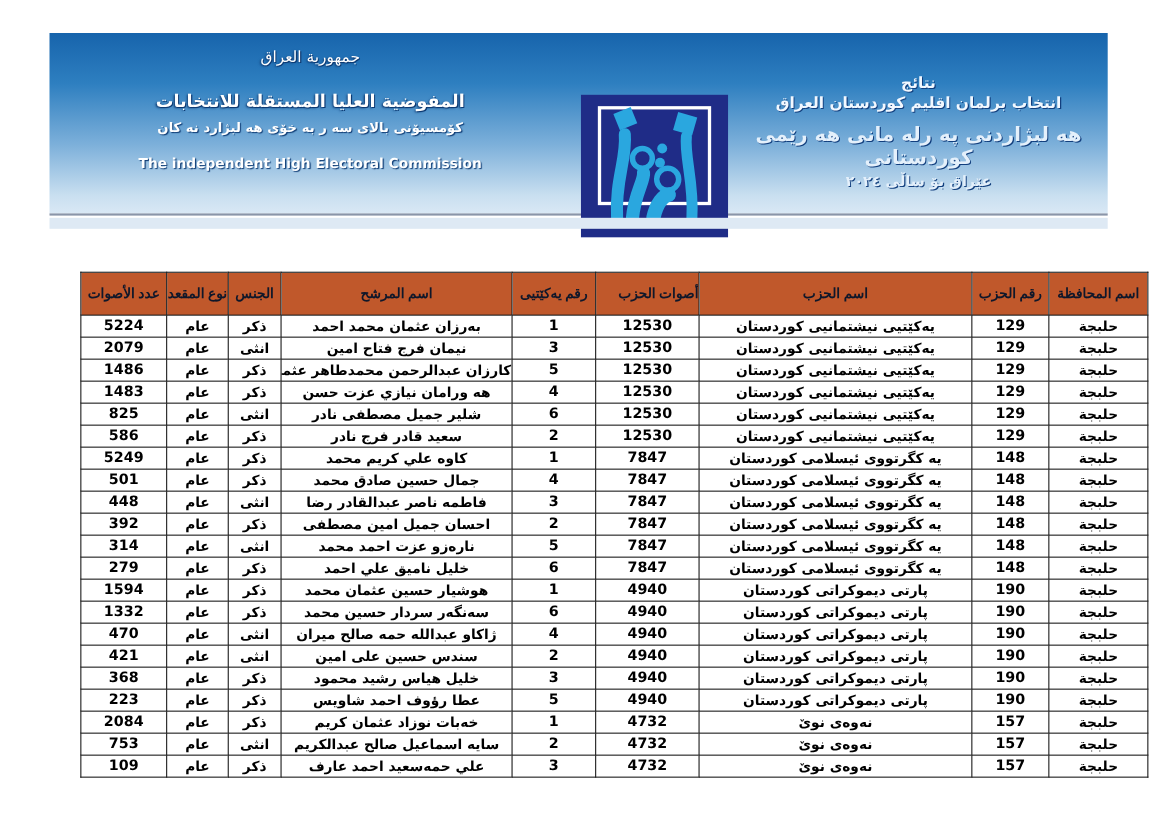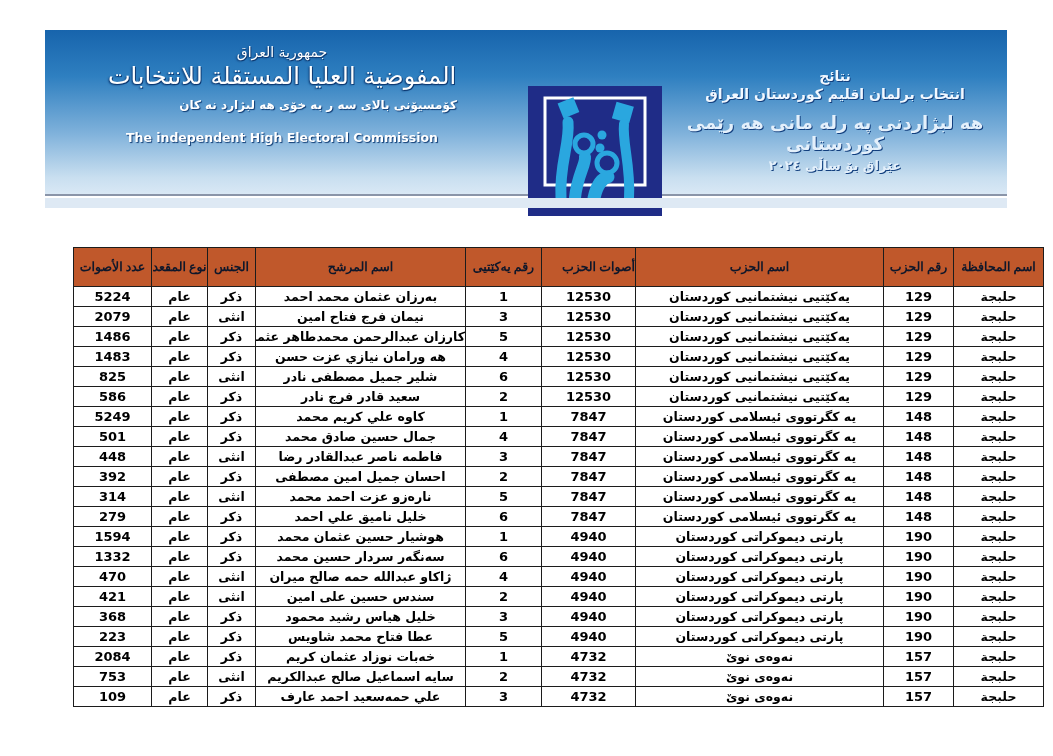--- a/index.html
+++ b/index.html
@@ -26,27 +26,26 @@
   .org-block {
     position:absolute; left:62px; top:14px; width:350px;
     text-align:center; color:#ffffff;
   }
   .org-callig-1 {
     font-size:14px; font-weight:normal;
     text-shadow:1px 1px 0 #0d3a73, -1px 1px 2px #0d3a73;
     letter-spacing:1px;
   }
   .org-callig-2 {
-    font-size:24px; font-weight:normal; margin-top:2px;
+    font-size:16px; font-weight:bold; margin-top:22px;
     text-shadow:1px 1px 0 #0d3a73, -1px 1px 2px #0d3a73;
   }
   .org-kurdish {
     font-size:12px; font-weight:bold; margin-top:8px;
     text-shadow:1px 1px 1px #0d3a73;
-    text-align:right;
   }
   .org-english {
     font-size:12.5px; font-weight:bold; margin-top:18px;
     direction:ltr;
     text-shadow:1px 1px 1px #0d3a73;
   }
 
   .results-block {
     position:absolute; left:620px; top:38px; width:340px;
     text-align:center; color:#f2f8ff;
@@ -340,21 +339,21 @@
           <td>ذكر</td>
           <td>عام</td>
           <td class="num">368</td>
         </tr>
         <tr>
           <td>حلبجة</td>
           <td class="num">190</td>
           <td>پارتى ديموكراتى كوردستان</td>
           <td class="num">4940</td>
           <td class="num">5</td>
-          <td>عطا فتاح محمد شاويس</td>
+          <td>عطا رؤوف احمد شاويس</td>
           <td>ذكر</td>
           <td>عام</td>
           <td class="num">223</td>
         </tr>
         <tr>
           <td>حلبجة</td>
           <td class="num">157</td>
           <td>نەوەى نوێ</td>
           <td class="num">4732</td>
           <td class="num">1</td>

